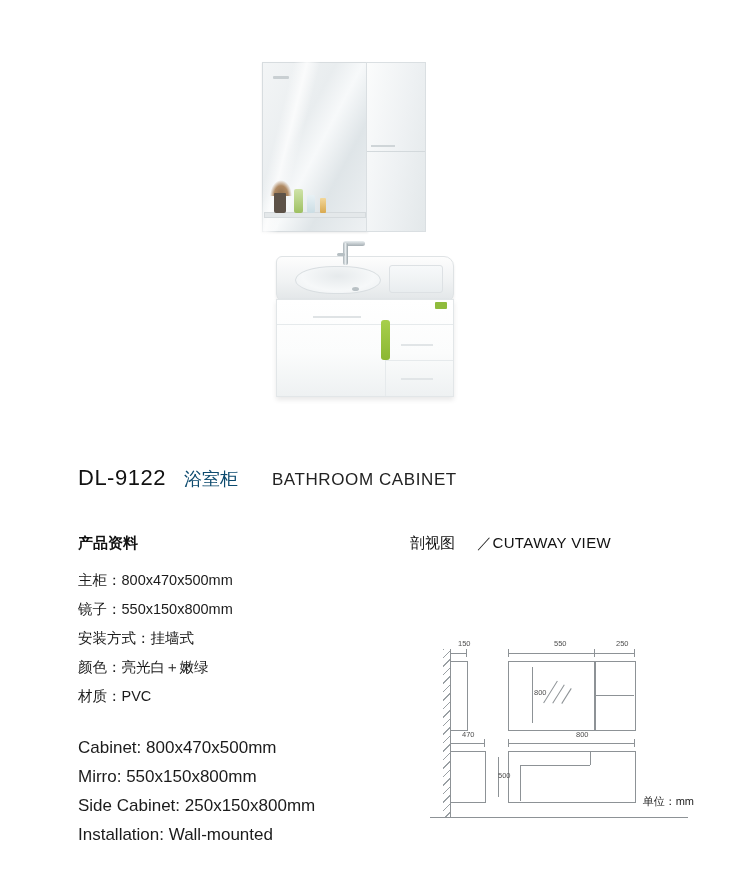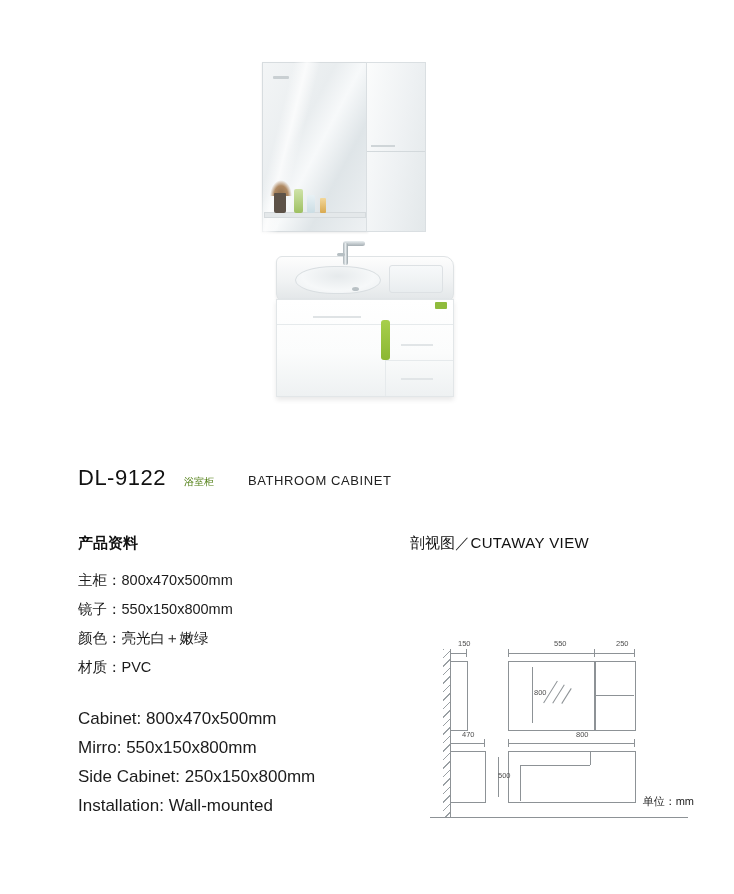--- a/index.html
+++ b/index.html
@@ -242,26 +242,26 @@
     top: 465px;
     display: flex;
     align-items: baseline;
   }
   .model-code {
     font-size: 22px;
     letter-spacing: 0.5px;
     color: #111;
   }
   .title-cn {
-    font-size: 10px;
+    font-size: 18px;
     margin-left: 18px;
-    color: #4d7c0f;
+    color: #0c4a6e;
   }
   .title-en {
-    font-size: 13px;
+    font-size: 17px;
     margin-left: 34px;
     letter-spacing: 0.6px;
     color: #222;
   }
 
   
   .spec-col {
     position: absolute;
     left: 78px;
     top: 534px;
@@ -293,21 +293,21 @@
     left: 410px;
     top: 534px;
     width: 290px;
   }
   .cut-heading {
     font-size: 15px;
     color: #111;
     margin: 0 0 22px 0;
   }
   .cut-heading .cn { font-weight: normal; }
-  .cut-heading .en { letter-spacing: 0.4px; }
+  .cut-heading .en { letter-spacing: 0.4px; padding-left: 22px; }
 
   .drawing {
     position: relative;
     width: 290px;
     height: 230px;
     font-size: 7.5px;
     color: #4a4a4a;
   }
   .dl { position: absolute; background: #8d9296; }
   .dl.h { height: 1px; }
@@ -378,20 +378,21 @@
   <span class="model-code">DL-9122</span>
   <span class="title-cn">浴室柜</span>
   <span class="title-en">BATHROOM CABINET</span>
 </div>
 
 <div class="spec-col">
   <div class="spec-heading">产品资料</div>
 
   <div class="spec-line">主柜：800x470x500mm</div>
   <div class="spec-line">镜子：550x150x800mm</div>
+  <div class="spec-line">安装方式：挂墙式</div>
   <div class="spec-line">颜色：亮光白＋嫩绿</div>
   <div class="spec-line">材质：PVC</div>
 
   <div class="spec-en-block">
     <div class="spec-en">Cabinet: 800x470x500mm</div>
     <div class="spec-en">Mirro: 550x150x800mm</div>
     <div class="spec-en">Side Cabinet: 250x150x800mm</div>
     <div class="spec-en">Installation: Wall-mounted</div>
   </div>
 </div>

